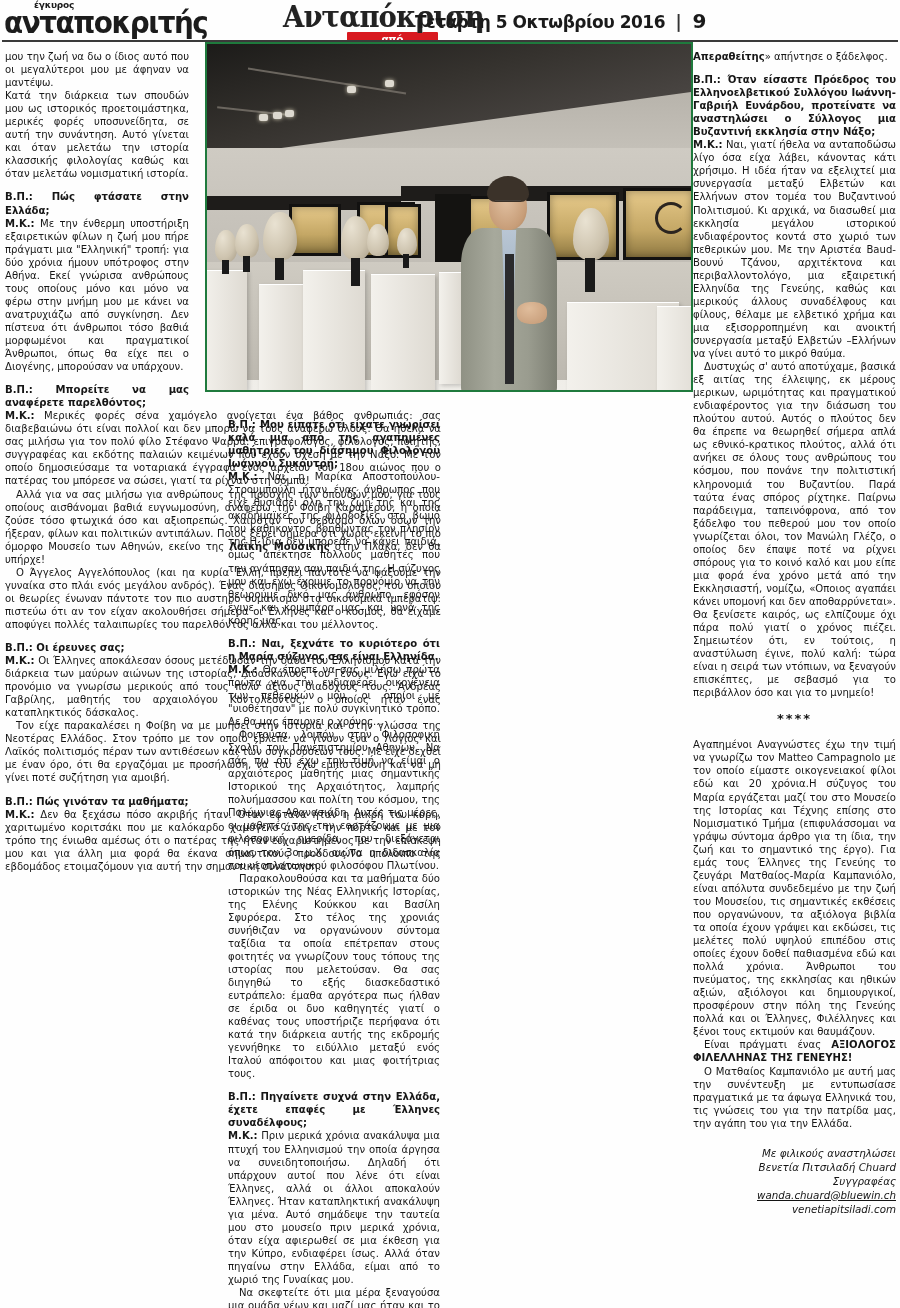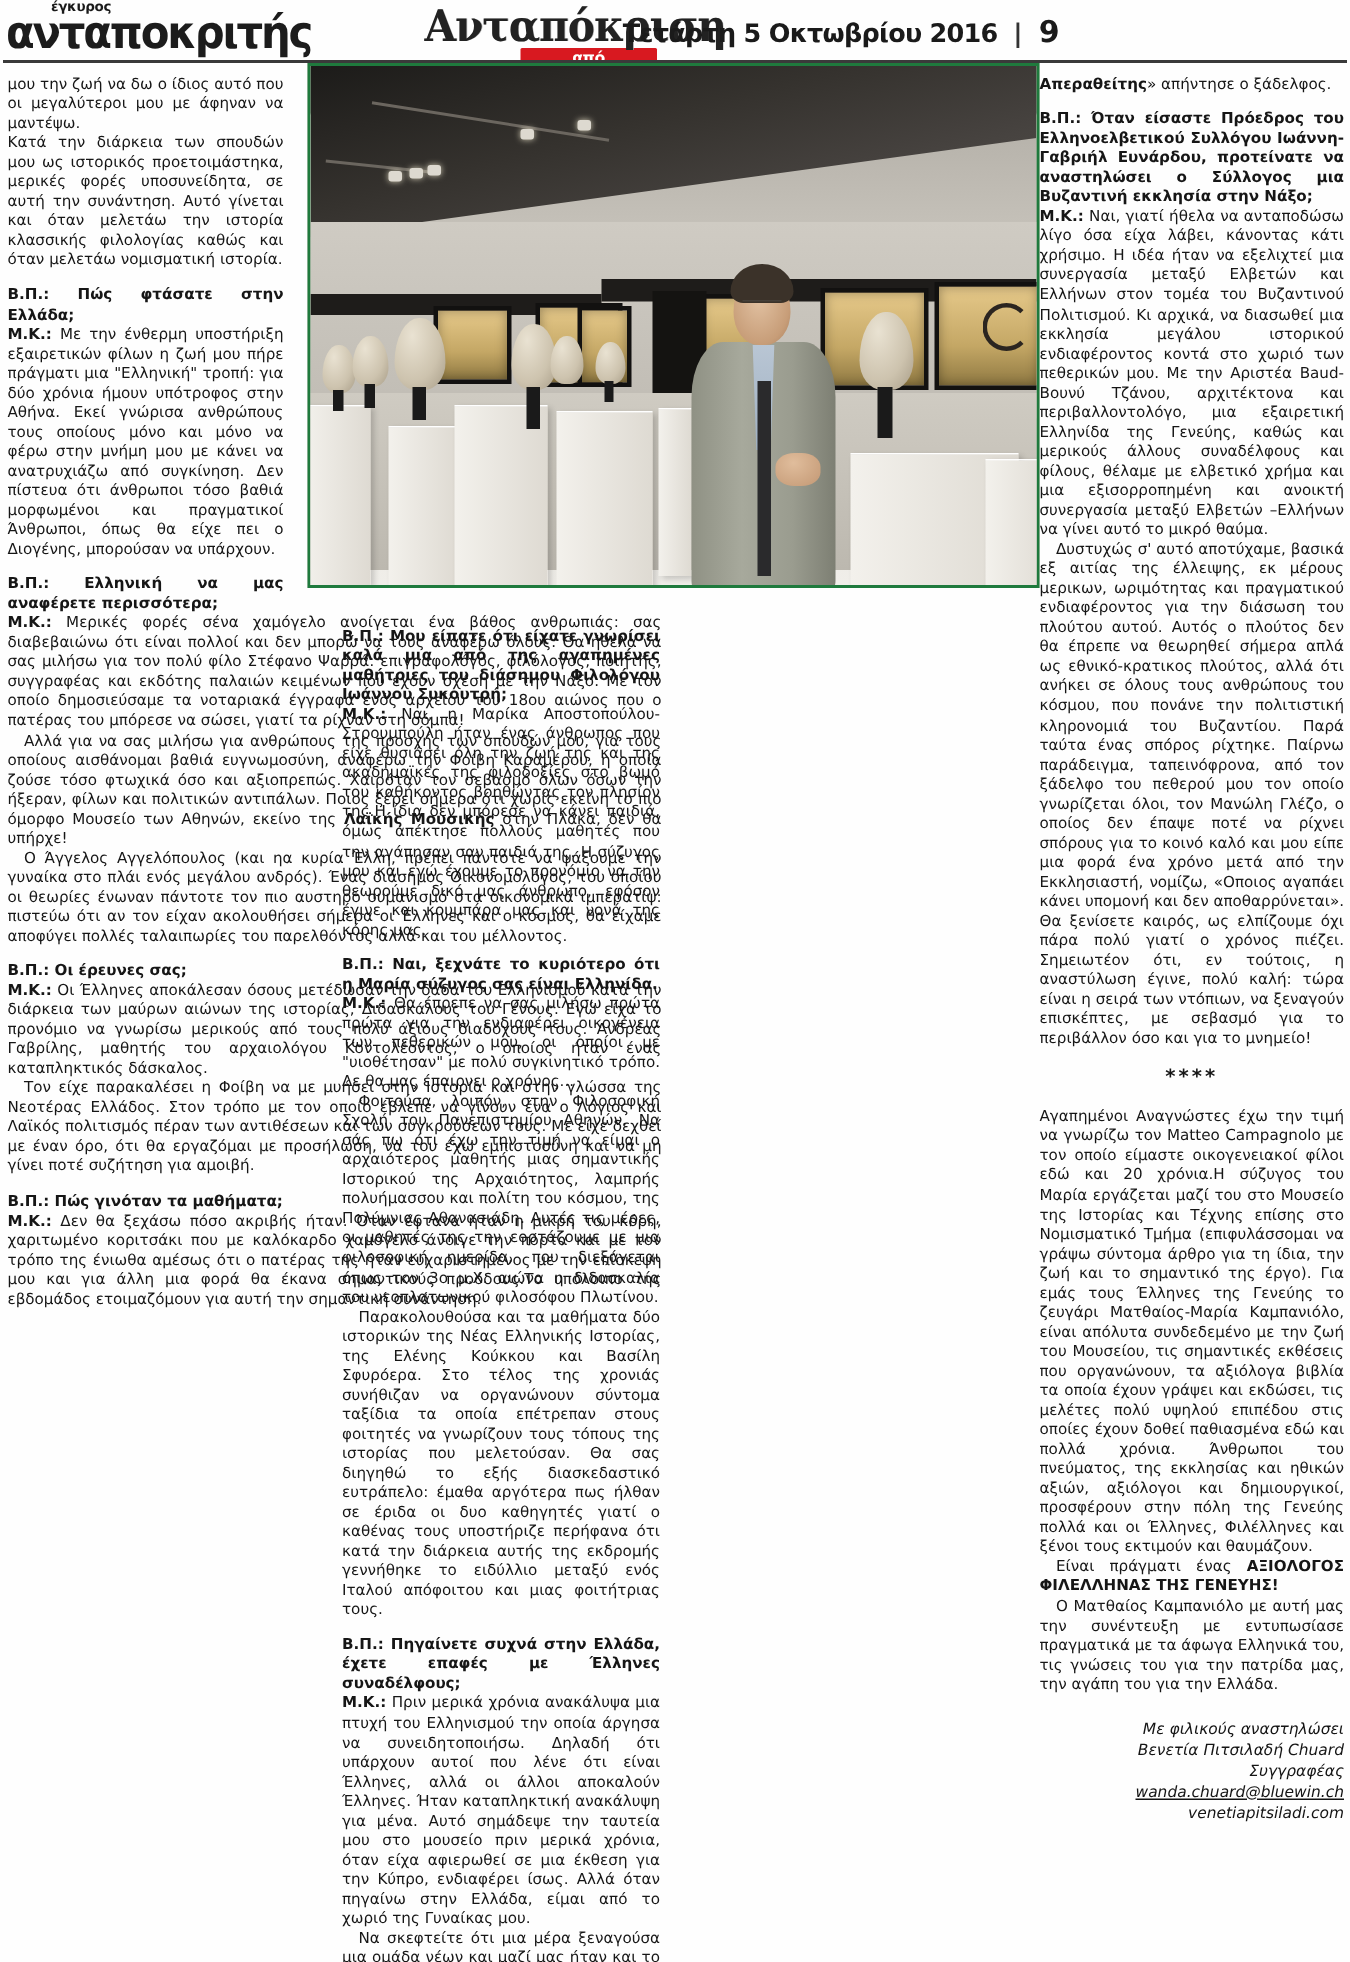--- a/index.html
+++ b/index.html
@@ -357,21 +357,21 @@
 
   <div class="col" id="col1">
     <div class="photo-spacer"></div>
 
     <p>μου την ζωή να δω ο ίδιος αυτό που οι μεγαλύτεροι μου με άφηναν να μαντέψω.</p>
     <p>Κατά την διάρκεια των σπουδών μου ως ιστορικός προετοιμάστηκα, μερικές φορές υποσυνείδητα, σε αυτή την συνάντηση. Αυτό γίνεται και όταν μελετάω την ιστορία κλασσικής φιλολογίας καθώς και όταν μελετάω νομισματική ιστορία.</p>
 
     <p class="gap q">Β.Π.: Πώς φτάσατε στην Ελλάδα;</p>
     <p><span class="bd">Μ.Κ.:</span><span> Με την ένθερμη υποστήριξη εξαιρετικών φίλων η ζωή μου πήρε πράγματι μια "Ελληνική" τροπή: για δύο χρόνια ήμουν υπότροφος στην Αθήνα. Εκεί γνώρισα ανθρώπους τους οποίους μόνο και μόνο να φέρω στην μνήμη μου με κάνει να ανατρυχιάζω από συγκίνηση. Δεν πίστευα ότι άνθρωποι τόσο βαθιά μορφωμένοι και πραγματικοί Άνθρωποι, όπως θα είχε πει ο Διογένης, μπορούσαν να υπάρχουν.</span></p>
 
-    <p class="gap q">Β.Π.: Ελληνική να μας αναφέρετε περισσότερα;</p>
+    <p class="gap q">Β.Π.: Μπορείτε να μας αναφέρετε παρελθόντος;</p>
     <p><span class="bd">Μ.Κ.:</span><span> Μερικές φορές σένα χαμόγελο ανοίγεται ένα βάθος ανθρωπιάς: σας διαβεβαιώνω ότι είναι πολλοί και δεν μπορώ να τους αναφέρω όλους. Θα ήθελα να σας μιλήσω για τον πολύ φίλο Στέφανο Ψαρρά: επιγραφολόγος, φιλόλογος, ποιητής, συγγραφέας και εκδότης παλαιών κειμένων που έχουν σχέση με την Νάξο. Με τον οποίο δημοσιεύσαμε τα νοταριακά έγγραφα ενός αρχείου του 18ου αιώνος που ο πατέρας του μπόρεσε να σώσει, γιατί τα ρίχναν στη σόμπα!</span></p>
     <p class="ind"><span>Αλλά για να σας μιλήσω για ανθρώπους της προσχής των σπουδών μου, για τους οποίους αισθάνομαι βαθιά ευγνωμοσύνη, αναφέρω την Φοίβη Καραμέρου, η οποία ζούσε τόσο φτωχικά όσο και αξιοπρεπώς. Χαιρόταν τον σεβασμό όλων όσων την ήξεραν, φίλων και πολιτικών αντιπάλων. Ποιος ξέρει σήμερα ότι χωρίς εκείνη το πιο όμορφο Μουσείο των Αθηνών, εκείνο της </span><span class="bd">Λαϊκής Μουσικής</span><span> στην Πλάκα, δεν θα υπήρχε!</span></p>
     <p class="ind">Ο Άγγελος Αγγελόπουλος (και ηα κυρία Έλλη, πρέπει πάντοτε να ψάξουμε την γυναίκα στο πλάι ενός μεγάλου ανδρός). Ένας διάσημος Οικονομολόγος, του οποίου οι θεωρίες ένωναν πάντοτε τον πιο αυστηρό ουμανισμό στα οικονομικά ιμπερατίψ: πιστεύω ότι αν τον είχαν ακολουθήσει σήμερα οι Έλληνες και ο κόσμος, θα είχαμε αποφύγει πολλές ταλαιπωρίες του παρελθόντος αλλά και του μέλλοντος.</p>
 
     <p class="gap q">Β.Π.: Οι έρευνες σας;</p>
     <p><span class="bd">Μ.Κ.:</span><span> Οι Έλληνες αποκάλεσαν όσους μετέδωσαν την δάδα του Ελληνισμού κατά την διάρκεια των μαύρων αιώνων της ιστορίας, Διδασκάλους του Γένους. Εγώ είχα το προνόμιο να γνωρίσω μερικούς από τους πολύ άξιους διαδόχους τους. Ανδρέας Γαβρίλης, μαθητής του αρχαιολόγου Κοντολέοντος, ο οποίος ήταν ένας καταπληκτικός δάσκαλος.</span></p>
     <p class="ind">Τον είχε παρακαλέσει η Φοίβη να με μυήσει στην Ιστορία και στην γλώσσα της Νεοτέρας Ελλάδος. Στον τρόπο με τον οποίο έβλεπε να γίνουν ένα ο Λόγιος και Λαϊκός πολιτισμός πέραν των αντιθέσεων και των συγκρούσεων τους. Με είχε δεχθεί με έναν όρο, ότι θα εργαζόμαι με προσήλωση, να του έχω εμπιστοσύνη και να μη γίνει ποτέ συζήτηση για αμοιβή.</p>
 
     <p class="gap q">Β.Π.: Πώς γινόταν τα μαθήματα;</p>
     <p><span class="bd">Μ.Κ.:</span><span> Δεν θα ξεχάσω πόσο ακριβής ήταν. Όταν έφτανα ήταν η μικρή του κόρη, χαριτωμένο κοριτσάκι που με καλόκαρδο χαμόγελο άνοιγε την πόρτα και με τον τρόπο της ένιωθα αμέσως ότι ο πατέρας της ήταν ευχαριστημένος με την επίσκεψη μου και για άλλη μια φορά θα έκανα σημαντικούς προόδους.Το υπόλοιπο της εβδομάδος ετοιμαζόμουν για αυτή την σημαντική συνάντηση.</span></p>

